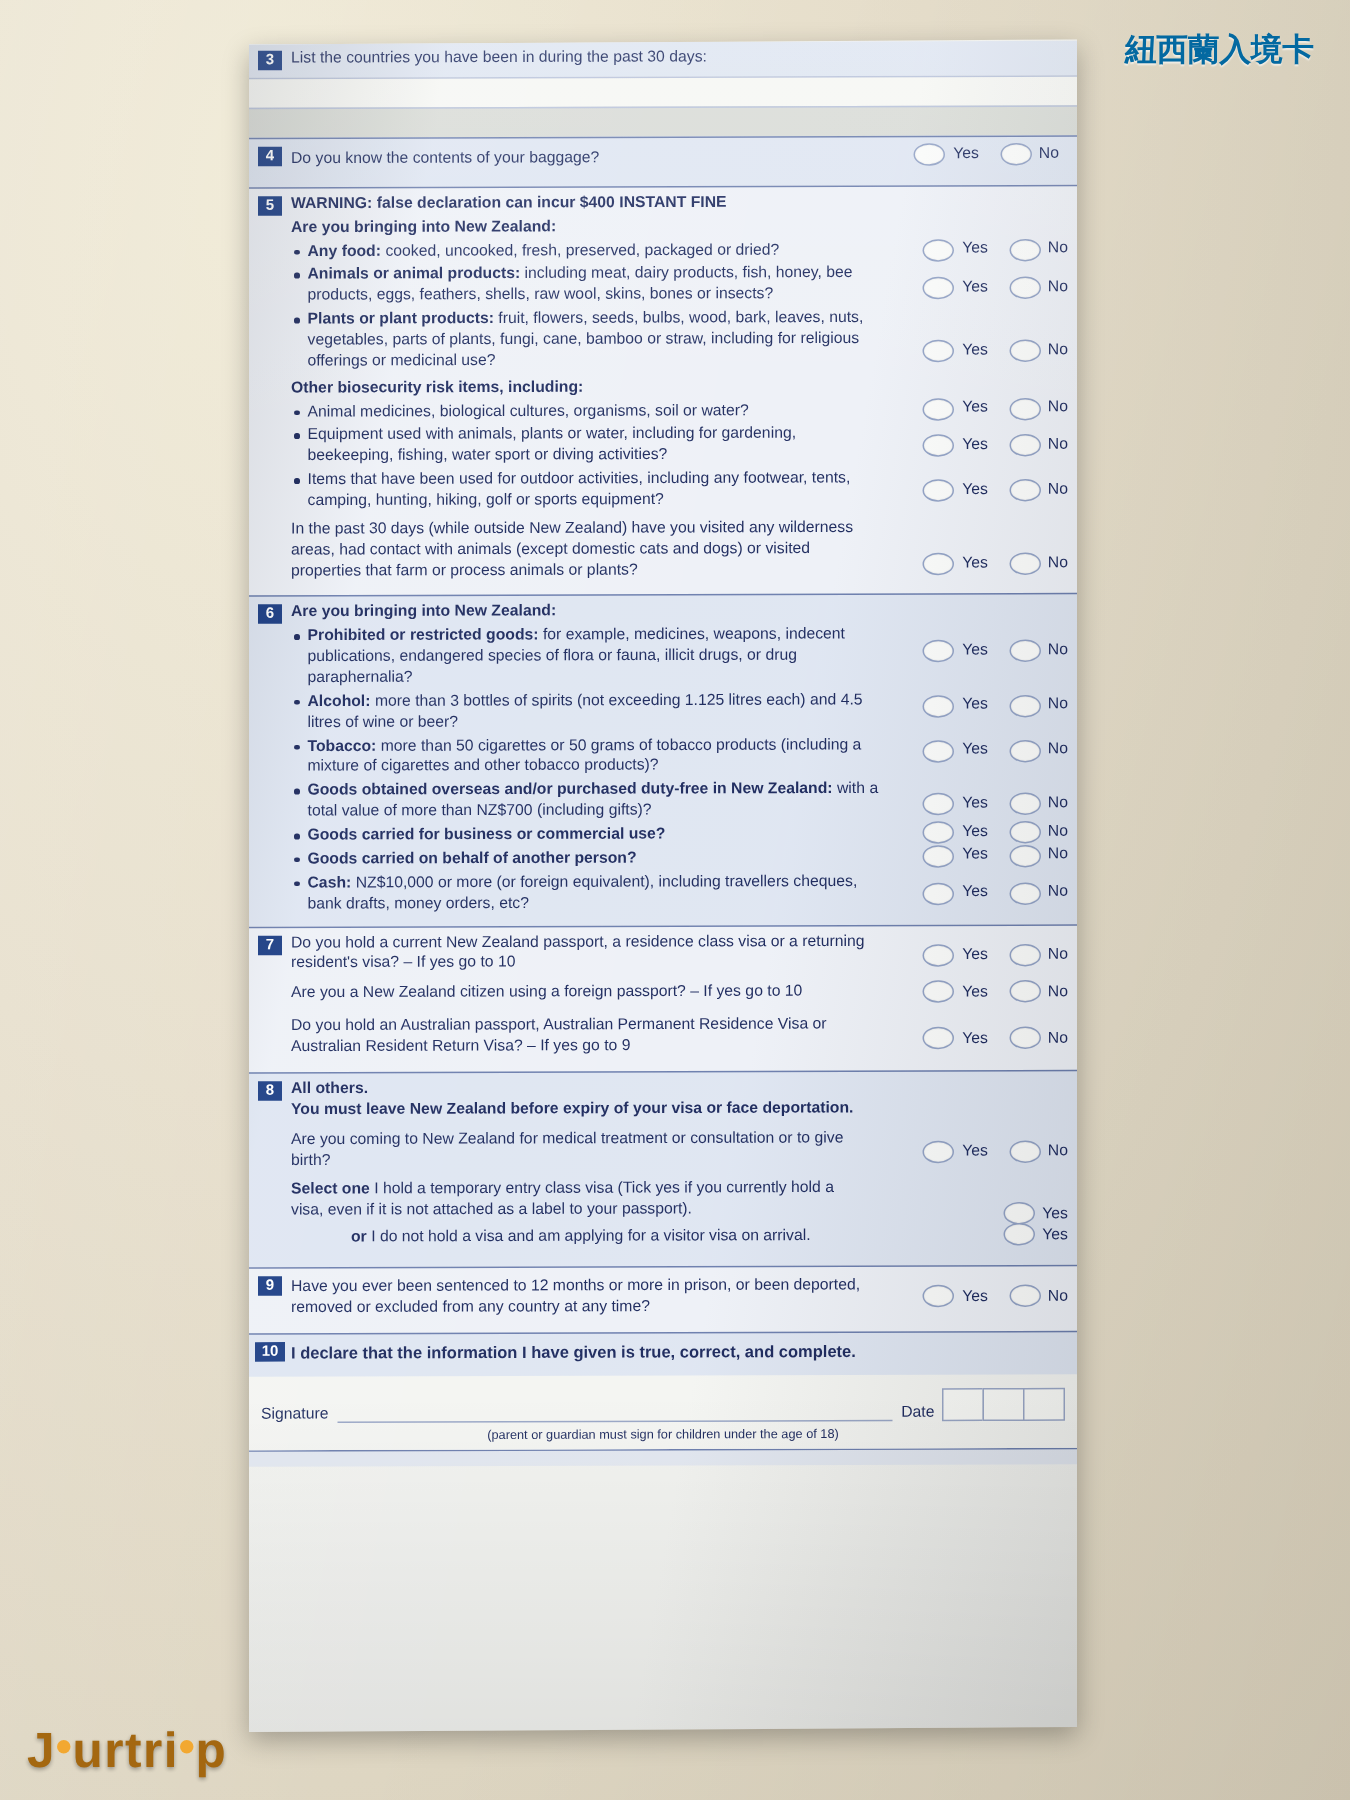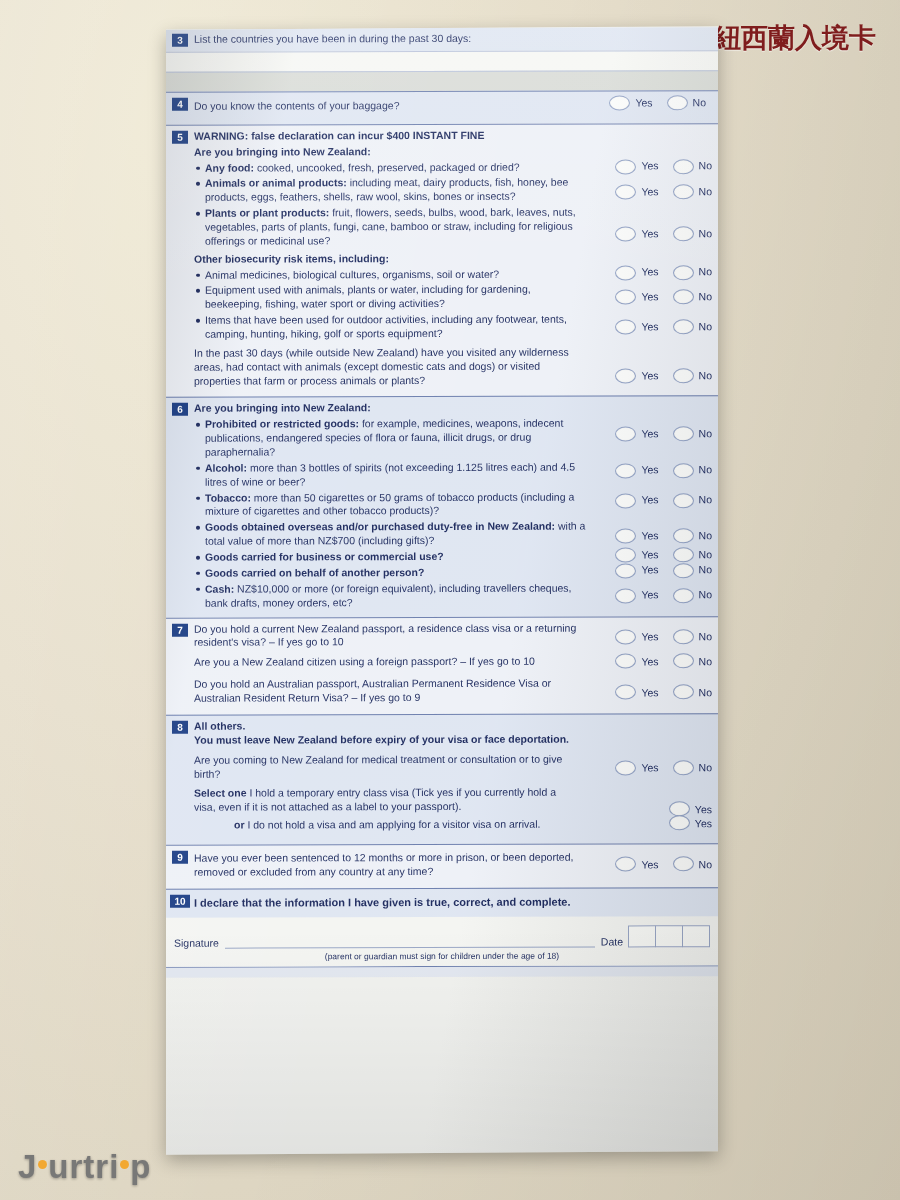--- a/index.html
+++ b/index.html
@@ -15,29 +15,29 @@
       radial-gradient(ellipse at 20% 10%, #efe9d4 0%, #e6decb 40%, #ded6c2 70%, #d6cdb8 100%);
   }
   .bg:after{
     content:"";position:absolute;inset:0;
     background:linear-gradient(105deg, rgba(255,255,255,.18) 0%, rgba(255,255,255,0) 45%, rgba(0,0,0,.06) 100%);
   }
 
   
   .caption{
     position:absolute;right:24px;top:18px;text-align:right;
-    color:#7f1d1d;font-size:27px;line-height:1.45;font-weight:bold;
+    color:#0369a1;font-size:21px;line-height:1.45;font-weight:bold;
     font-family:"DejaVu Sans", sans-serif;
     text-shadow:0 1px 1px rgba(255,255,255,.6);
   }
 
   
   .watermark{
     position:absolute;left:18px;bottom:14px;
-    color:#737373;font-size:33px;font-weight:bold;letter-spacing:1px;
+    color:#a16207;font-size:33px;font-weight:bold;letter-spacing:1px;
     font-family:"Liberation Sans", sans-serif;
     text-shadow:0 1px 3px rgba(0,0,0,.35);
     opacity:.95;
   }
   .watermark .dot{display:inline-block;width:9px;height:9px;border-radius:50%;background:#f4a62a;
     vertical-align:middle;margin:0 1px 9px 1px;}
 
   
   .card{
     position:absolute;left:166px;top:28px;width:552px;height:1125px;

